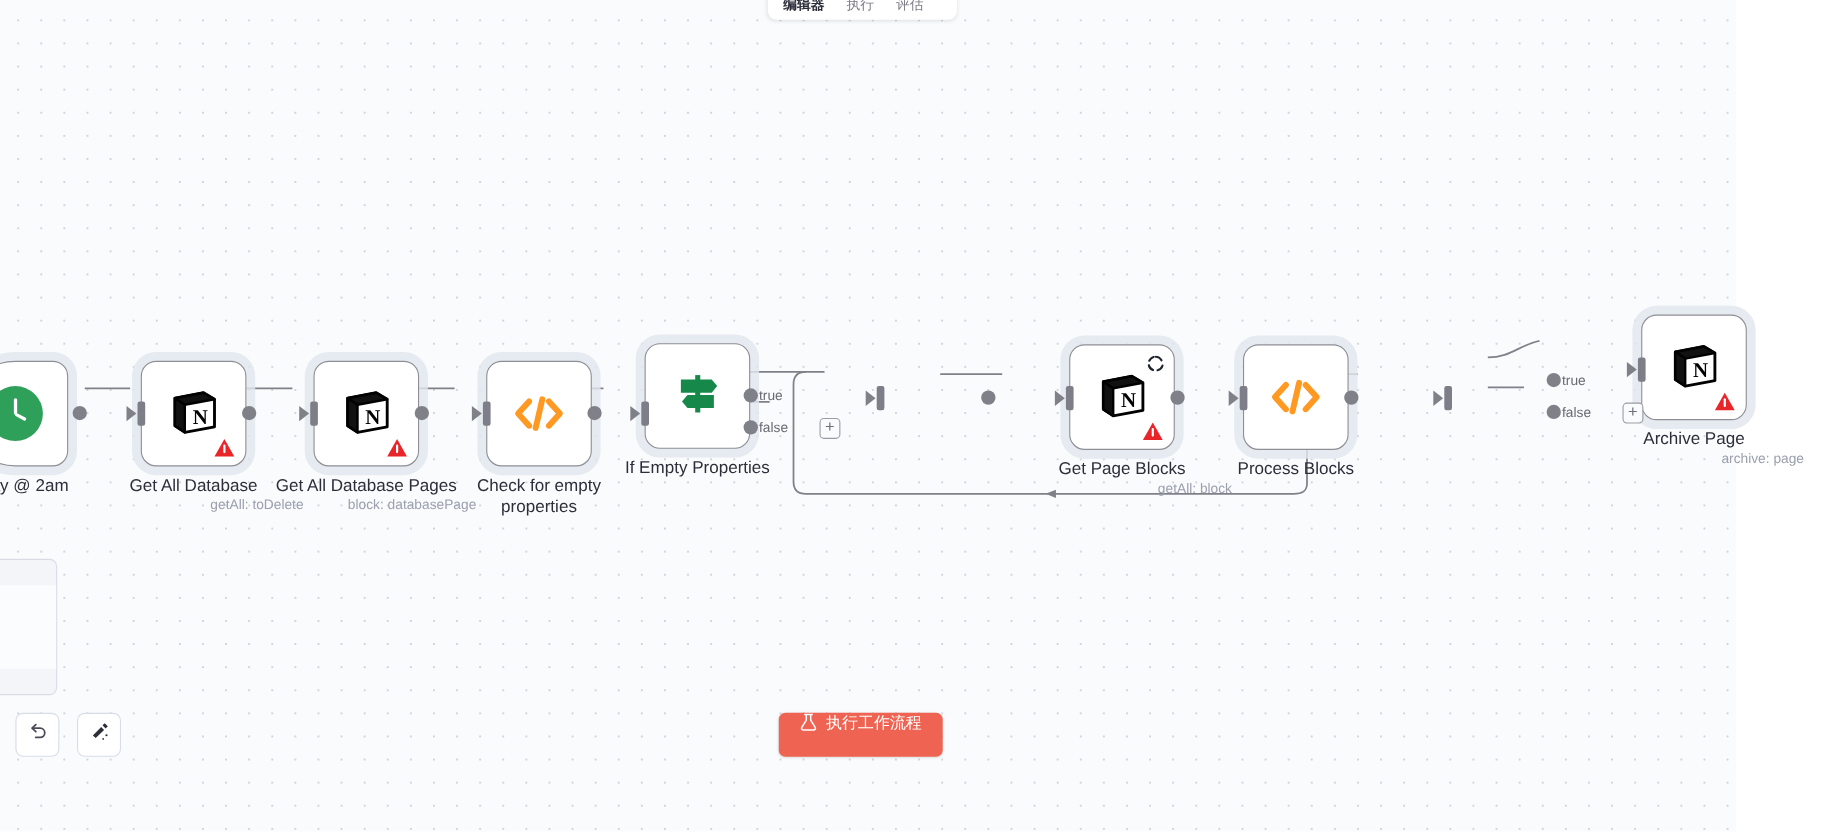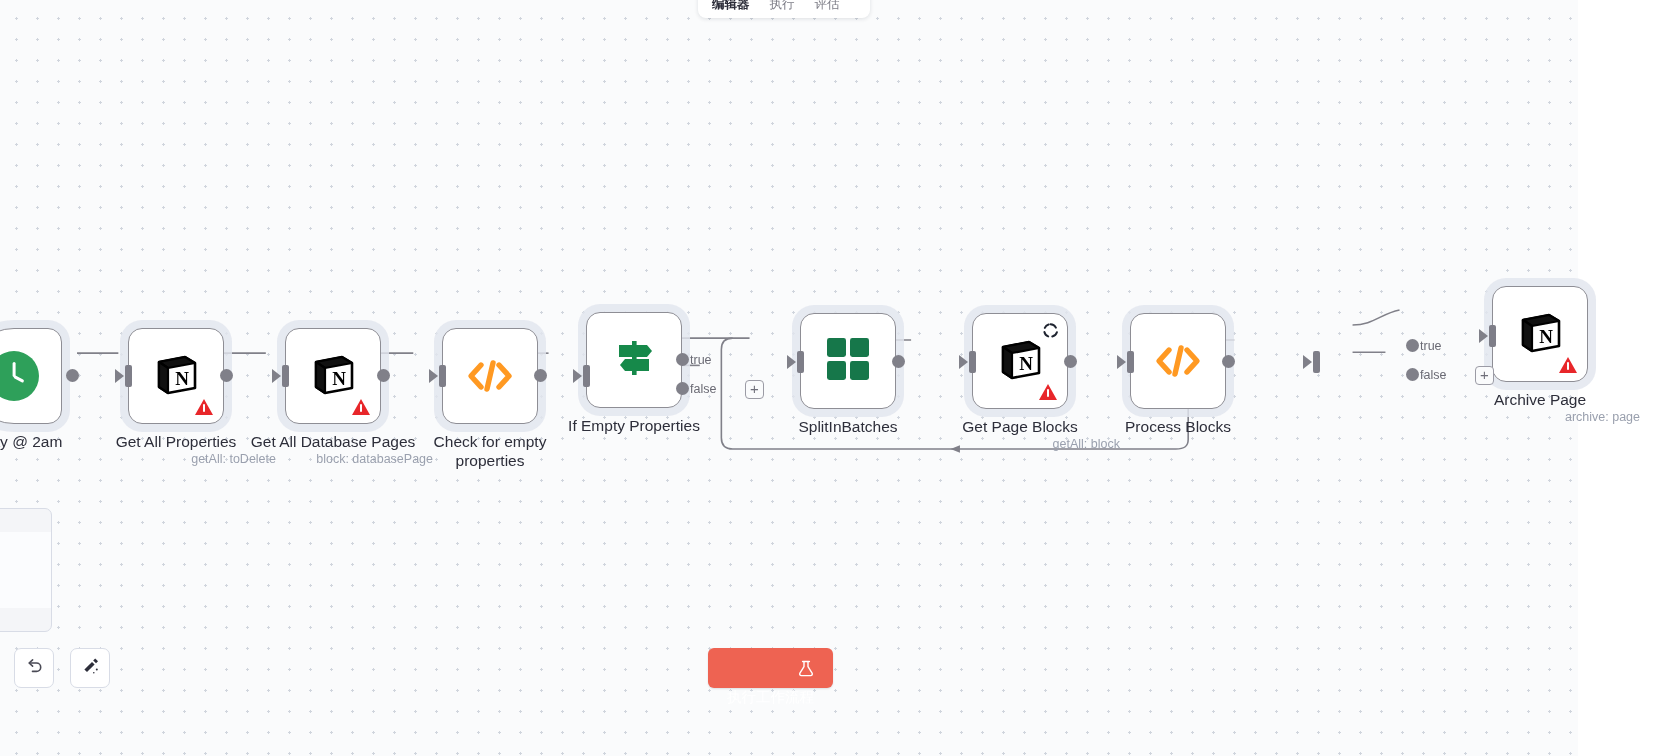--- a/index.html
+++ b/index.html
@@ -186,31 +186,30 @@
     z-index: 22;
     display: flex; align-items: center; justify-content: center;
     color: #4a4a55;
   }
 
   
   .execbtn {
     position: absolute;
     left: 708px; top: 648px;
     height: 40px;
-    padding: 12px 19px;
+    padding: 0 19px;
     background: #ee6352;
     border: none; border-radius: 6px;
     color: #ffffff;
     font-size: 14.5px;
     font-family: "Liberation Sans", sans-serif;
-    display: flex; align-items: flex-end; gap: 8px;
+    display: flex; align-items: flex-start; gap: 8px;
     z-index: 24;
     box-shadow: 0 1px 2px rgba(16,24,40,.12);
     cursor: pointer;
-    flex-direction: column;
   }
 </style>
 </head>
 <body>
 
 <div id="canvas">
 
   <div class="tabbar">
     <div class="tab active">编辑器</div>
     <div class="tab">执行</div>
@@ -263,21 +262,21 @@
       <span>
         <svg width="48" height="48" viewBox="0 0 48 48">
           <path d="M7 12 L33 7 L43 13 L43 38 L16 43 L7 37 Z" fill="#ffffff" stroke="#000" stroke-width="2.6" stroke-linejoin="round"></path>
           <path d="M7 12 L33 7 L43 13 L16 18 Z" fill="#111" stroke="#000" stroke-width="2.2" stroke-linejoin="round"></path>
           <path d="M7 12 L16 18 L16 43 L7 37 Z" fill="#111" stroke="#000" stroke-width="2.2" stroke-linejoin="round"></path>
           <text x="30" y="35" font-family="Liberation Serif, serif" font-size="19" font-weight="bold" fill="#000" text-anchor="middle">N</text>
         </svg>
       </span>
       <div class="warn"></div>
     </div>
-    <div class="caption">Get All Properties</div>
+    <div class="caption">Get All Database</div>
     <div class="subcaption">getAll: toDelete</div>
   </div>
   <div class="dot" style="left:220px; top:369px;"></div>
 
   <div class="inbar" style="left:282px; top:365px;"></div>
   <div class="inarrow" style="left:272px; top:369px;"></div>
   <div class="node" style="left:285px; top:328px;">
     <div class="shell">
       <span>
         <svg width="48" height="48" viewBox="0 0 48 48">
@@ -328,33 +327,20 @@
     <div class="caption">If Empty Properties</div>
   </div>
   <div class="dot" style="left:676px; top:353px;"></div>
   <div class="dot" style="left:676px; top:382px;"></div>
   <div class="portlabel" style="left:690px; top:353px;">true</div>
   <div class="portlabel" style="left:690px; top:382px;">false</div>
   <div class="plusbox" style="left:745px; top:380px;">+</div>
 
   <div class="inbar" style="left:797px; top:351px;"></div>
   <div class="inarrow" style="left:787px; top:355px;"></div>
-  <div class="node" style="left:800px; top:313px;">
-    <div class="shell">
-      <span>
-        <svg width="44" height="44" viewBox="0 0 44 44">
-          <rect x="1" y="1" width="19" height="19" rx="2.4" fill="#16774a"></rect>
-          <rect x="24" y="1" width="19" height="19" rx="2.4" fill="#16774a"></rect>
-          <rect x="1" y="24" width="19" height="19" rx="2.4" fill="#16774a"></rect>
-          <rect x="24" y="24" width="19" height="19" rx="2.4" fill="#16774a"></rect>
-        </svg>
-      </span>
-    </div>
-    <div class="caption">SplitInBatches</div>
-  </div>
   <div class="dot" style="left:892px; top:355px;"></div>
 
   <div class="inbar" style="left:969px; top:351px;"></div>
   <div class="inarrow" style="left:959px; top:355px;"></div>
   <div class="node" style="left:972px; top:313px;">
     <div class="shell">
       <span>
         <svg width="48" height="48" viewBox="0 0 48 48">
           <path d="M7 12 L33 7 L43 13 L43 38 L16 43 L7 37 Z" fill="#ffffff" stroke="#000" stroke-width="2.6" stroke-linejoin="round"></path>
           <path d="M7 12 L33 7 L43 13 L16 18 Z" fill="#111" stroke="#000" stroke-width="2.2" stroke-linejoin="round"></path>

